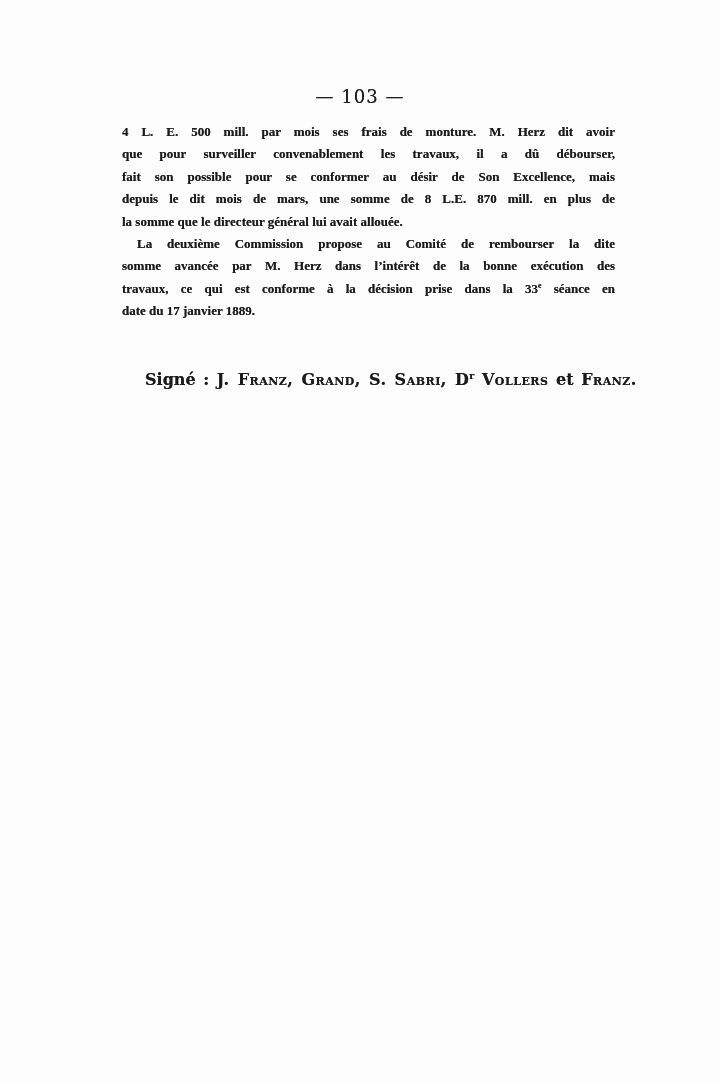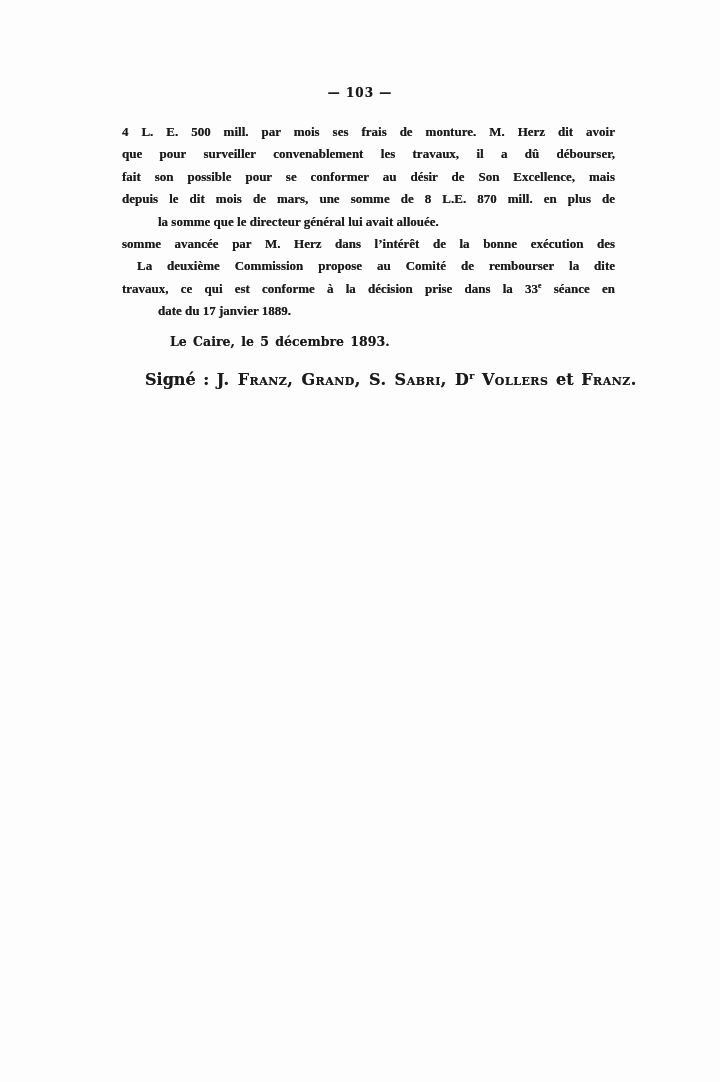--- a/index.html
+++ b/index.html
@@ -16,22 +16,22 @@
     font-family: "DejaVu Serif", "Liberation Serif", serif;
     color: #1b1b1b;
     overflow: hidden;
   }
   .page-number {
     position: absolute;
     top: 86px;
     left: 0;
     width: 720px;
     text-align: center;
-    font-size: 12px;
-    font-weight: bold;
+    font-size: 18px;
+    font-weight: normal;
     letter-spacing: 1px;
     text-shadow: 0 0 0.4px rgba(0,0,0,0.65);
   }
   .text-block {
     position: absolute;
     top: 121px;
     left: 122px;
     width: 493px;
     font-size: 13px;
     line-height: 22.4px;
@@ -40,21 +40,20 @@
     font-family: Liberation Serif, serif;
   }
   .line { width: 493px; }
   .jline {
     text-align: justify;
     text-align-last: justify;
   }
   .lline {
     text-align: left;
     text-align-last: left;
-    margin-left: 36px;
   }
   .indent { text-indent: 15px; }
   .text-block sup, .signature sup {
     font-size: 60%;
     vertical-align: super;
     line-height: 0;
   }
   .dateline {
     position: absolute;
     top: 334px;
@@ -89,29 +88,28 @@
 
     <div>
       <div class="line jline">4 L. E. 500 mill. par mois ses frais de monture. M. Herz dit avoir</div>
       <div class="line jline">que pour surveiller convenablement les travaux, il a dû débourser,</div>
       <div class="line jline">fait son possible pour se conformer au désir de Son Excellence, mais</div>
       <div class="line jline">depuis le dit mois de mars, une somme de 8 L.E. 870 mill. en plus de</div>
       <div class="line lline">la somme que le directeur général lui avait allouée.</div>
     </div>
 
     <div>
+      <div class="line jline indent">La deuxième Commission propose au Comité de rembourser la dite</div>
       <div class="line jline">somme avancée par M. Herz dans l’intérêt de la bonne exécution des</div>
-      <div class="line jline indent">La deuxième Commission propose au Comité de rembourser la dite</div>
       <div class="line jline"><span>travaux, ce qui est conforme à la décision prise dans la 33</span><sup>e</sup> <span>séance en</span></div>
       <div class="line lline">date du 17 janvier 1889.</div>
     </div>
 
   </div>
 
-  <div class="dateline">Le Caire, le 5 décembre 1893.</div>
 
   <div class="signature"><span>Signé :</span>
     <span class="sc">J. Franz, Grand, S. Sabri, D</span><sup>r</sup>
     <span class="sc">Vollers</span>
     <span>et</span>
     <span class="sc">Franz.</span></div>
 
 </div>
 
 </body></html>

